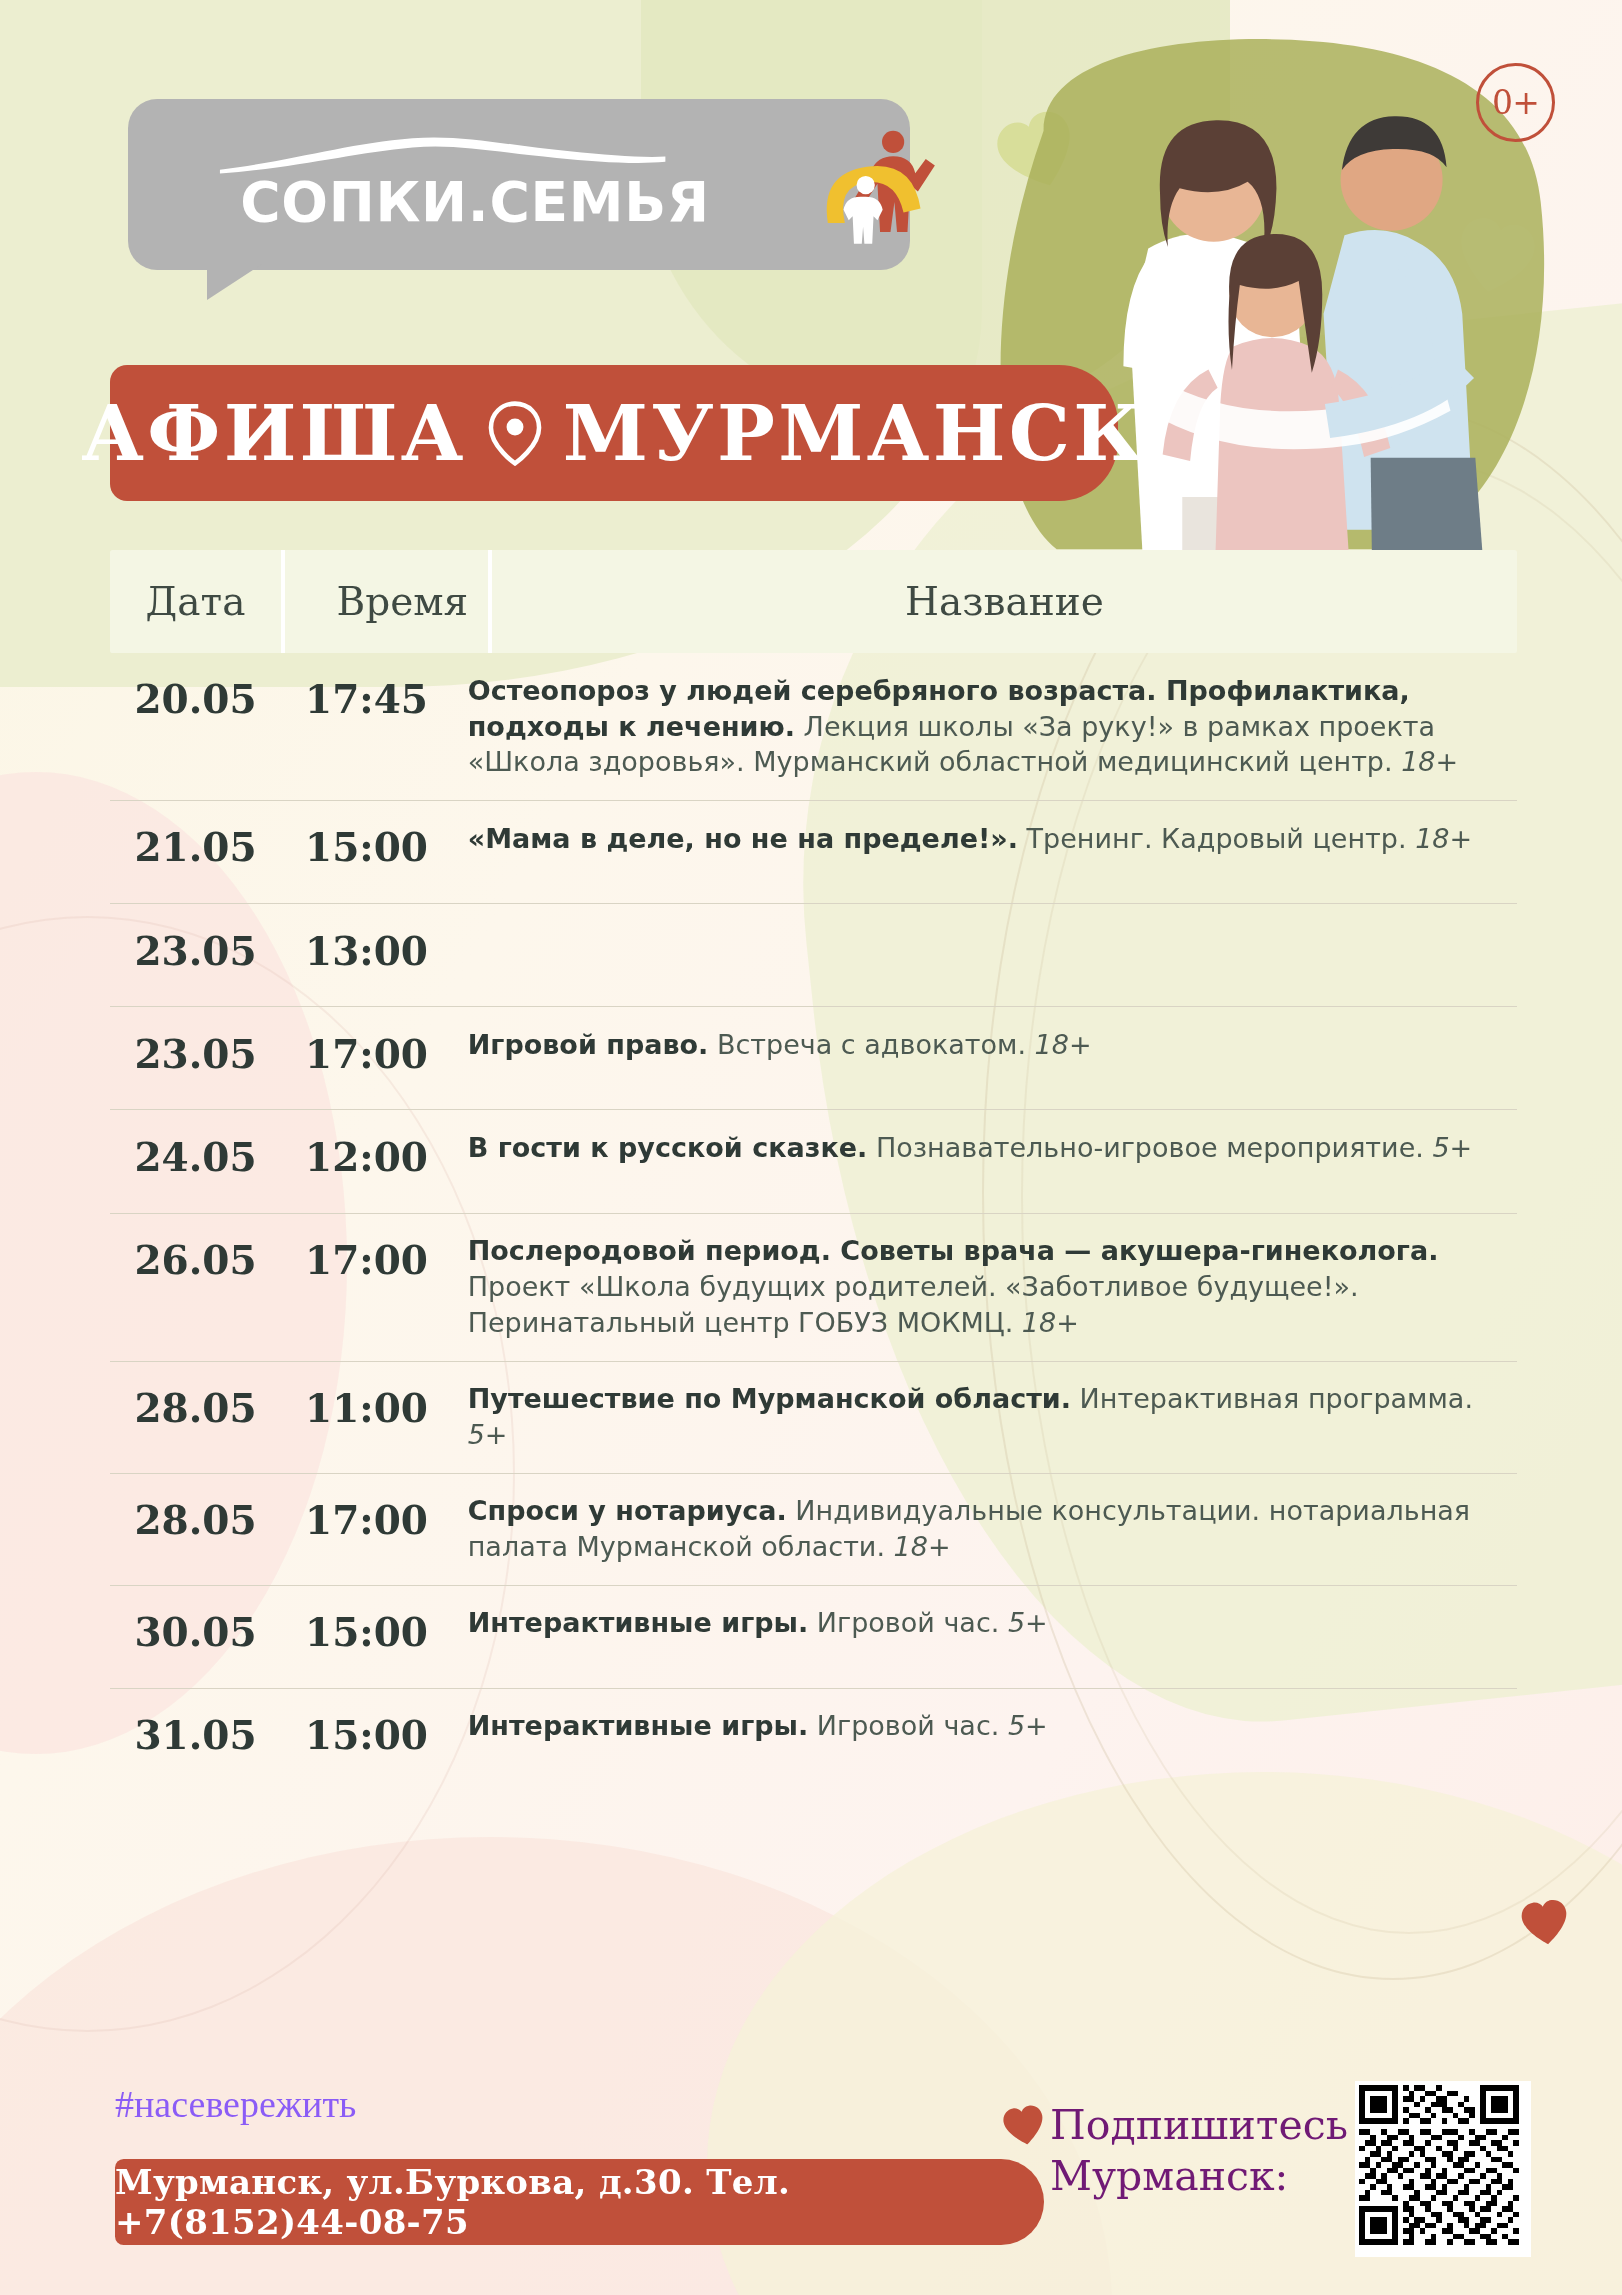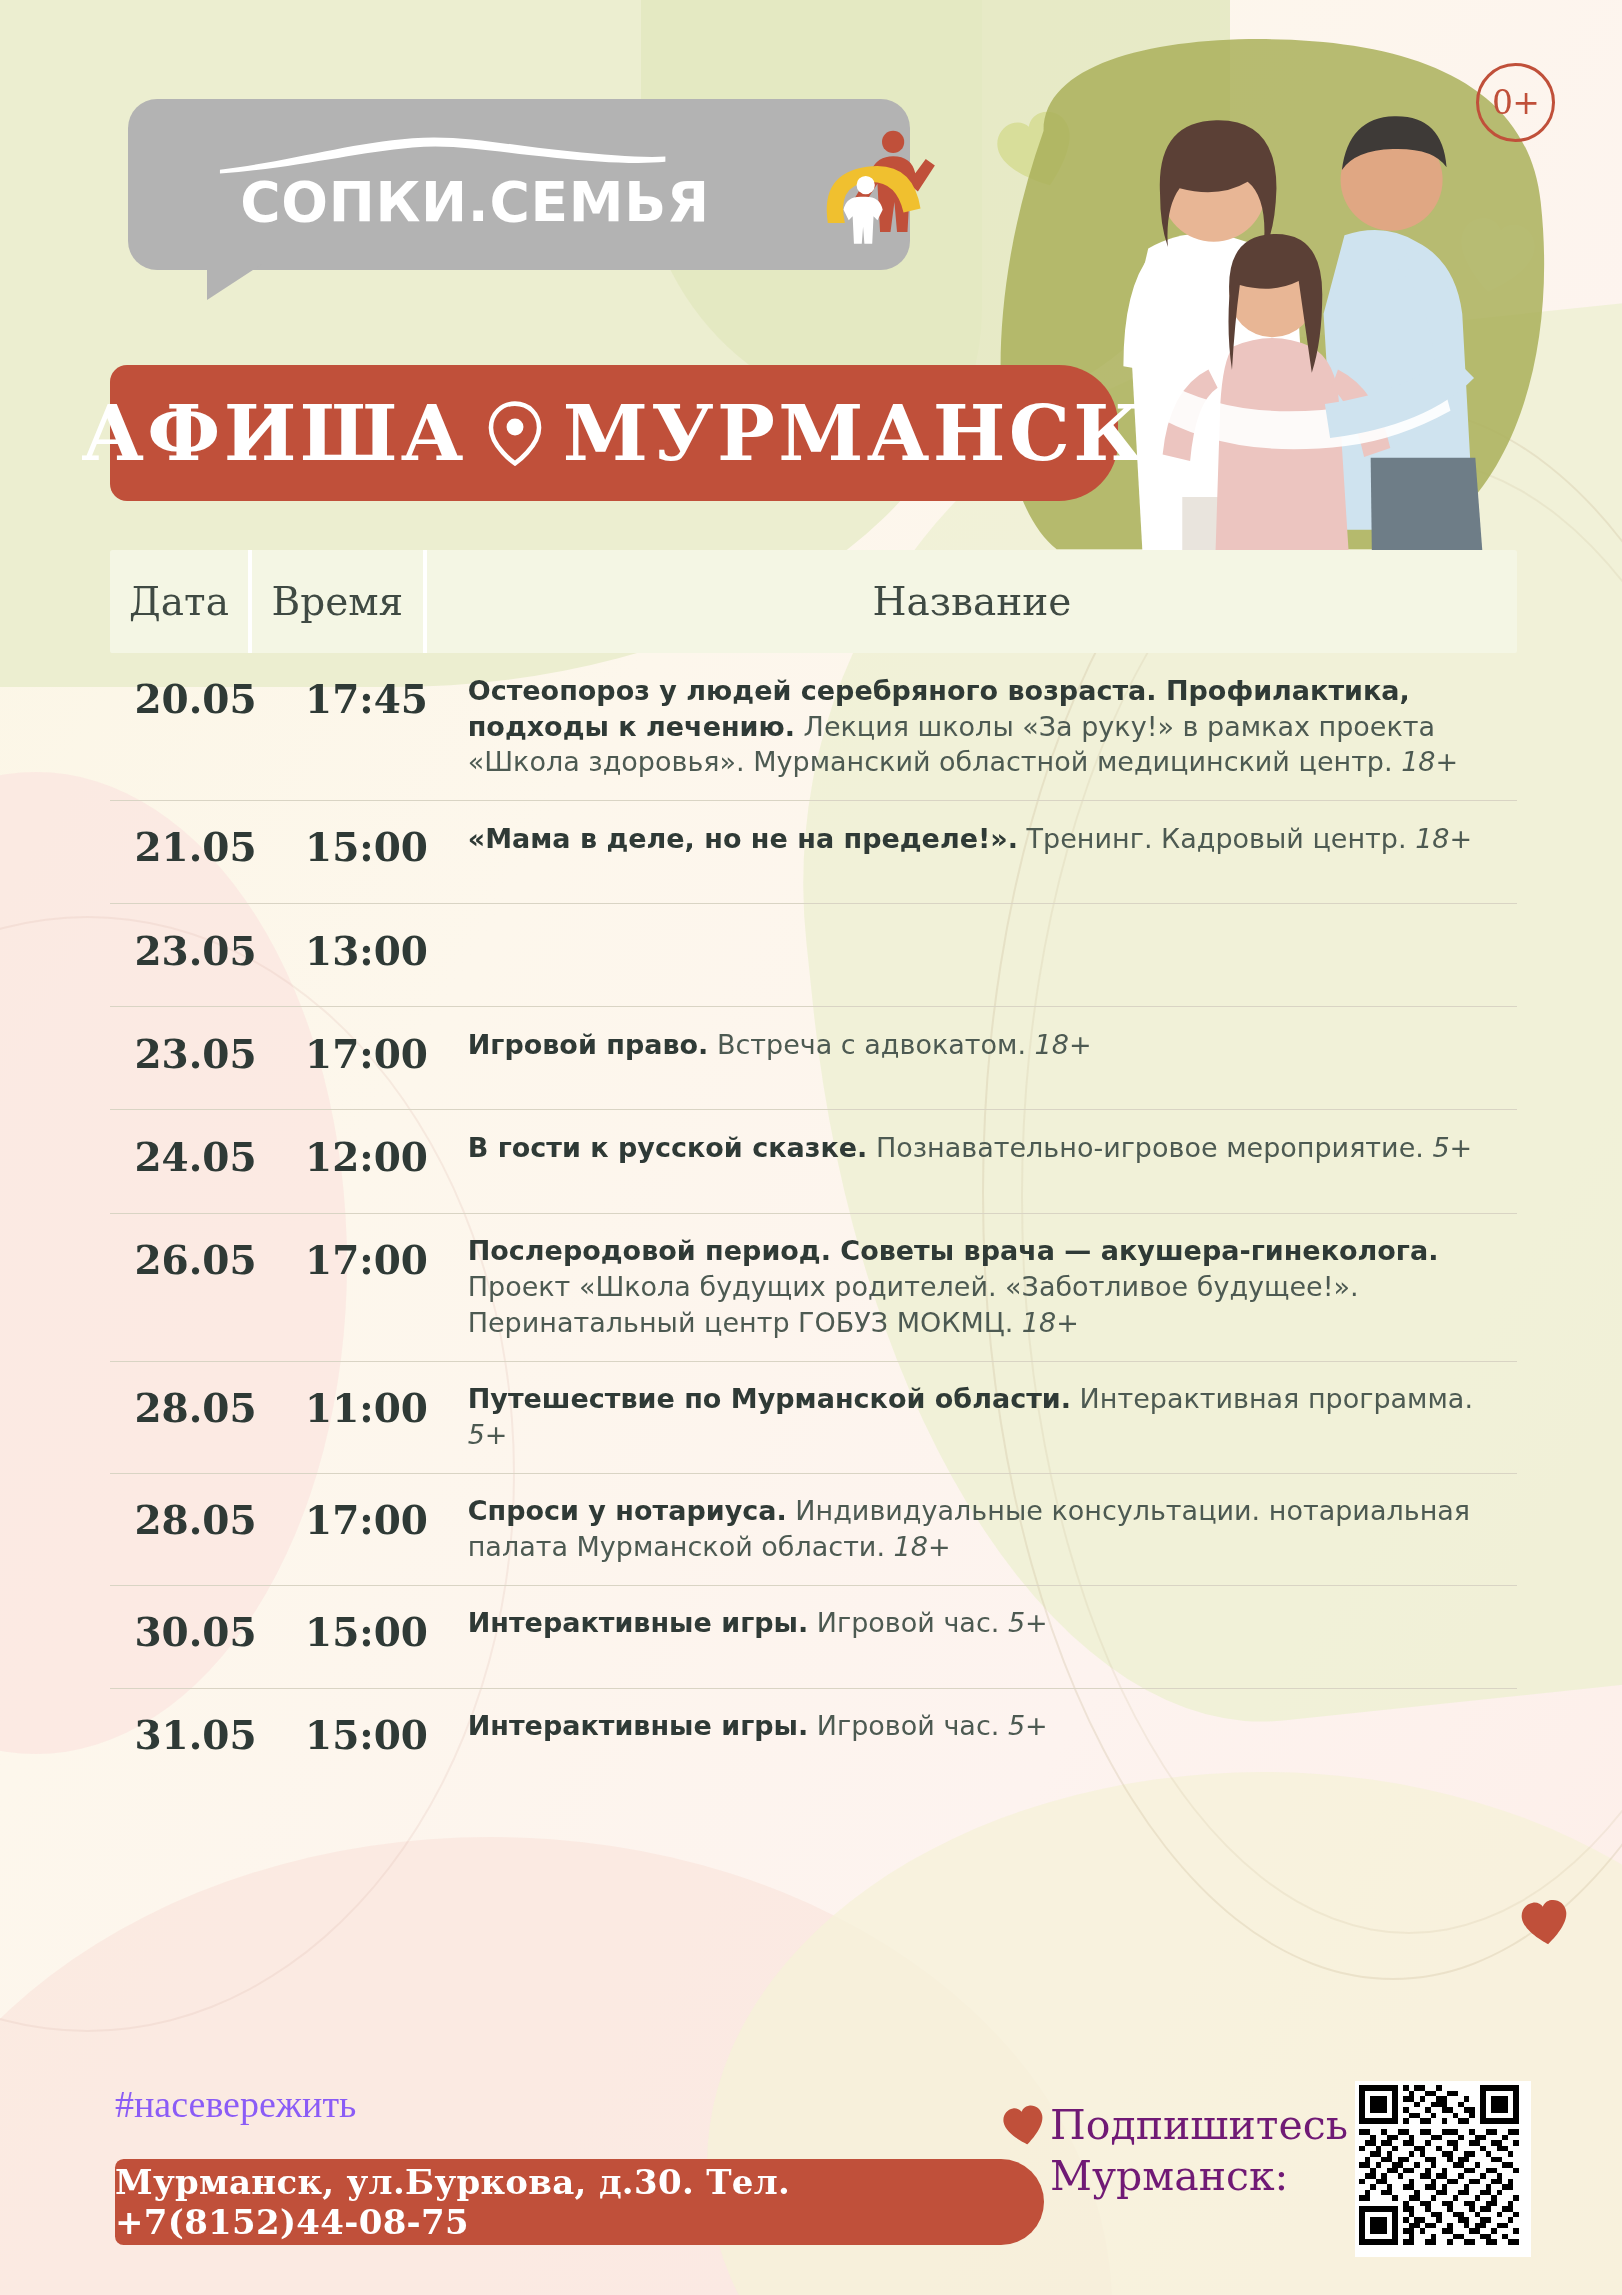--- a/index.html
+++ b/index.html
@@ -201,22 +201,22 @@
     height: 103px;
     align-items: center;
     border-radius: 2.6px;
   }
   .th {
     font-family: "DejaVu Serif", serif;
     font-size: 39px;
     color: #3f4a43;
     text-align: center;
   }
-  .th.date { width: 138px; }
-  .th.time { width: 171px; }
+  .th.date { width: 171px; }
+  .th.time { width: 171px; margin-left: 32px; }
   .th.name { flex: 1; }
   .thead .sep {
     width: 3.9px;
     height: 103px;
     background: #ffffff;
   }
 
   .row {
     display: flex;
     align-items: flex-start;

